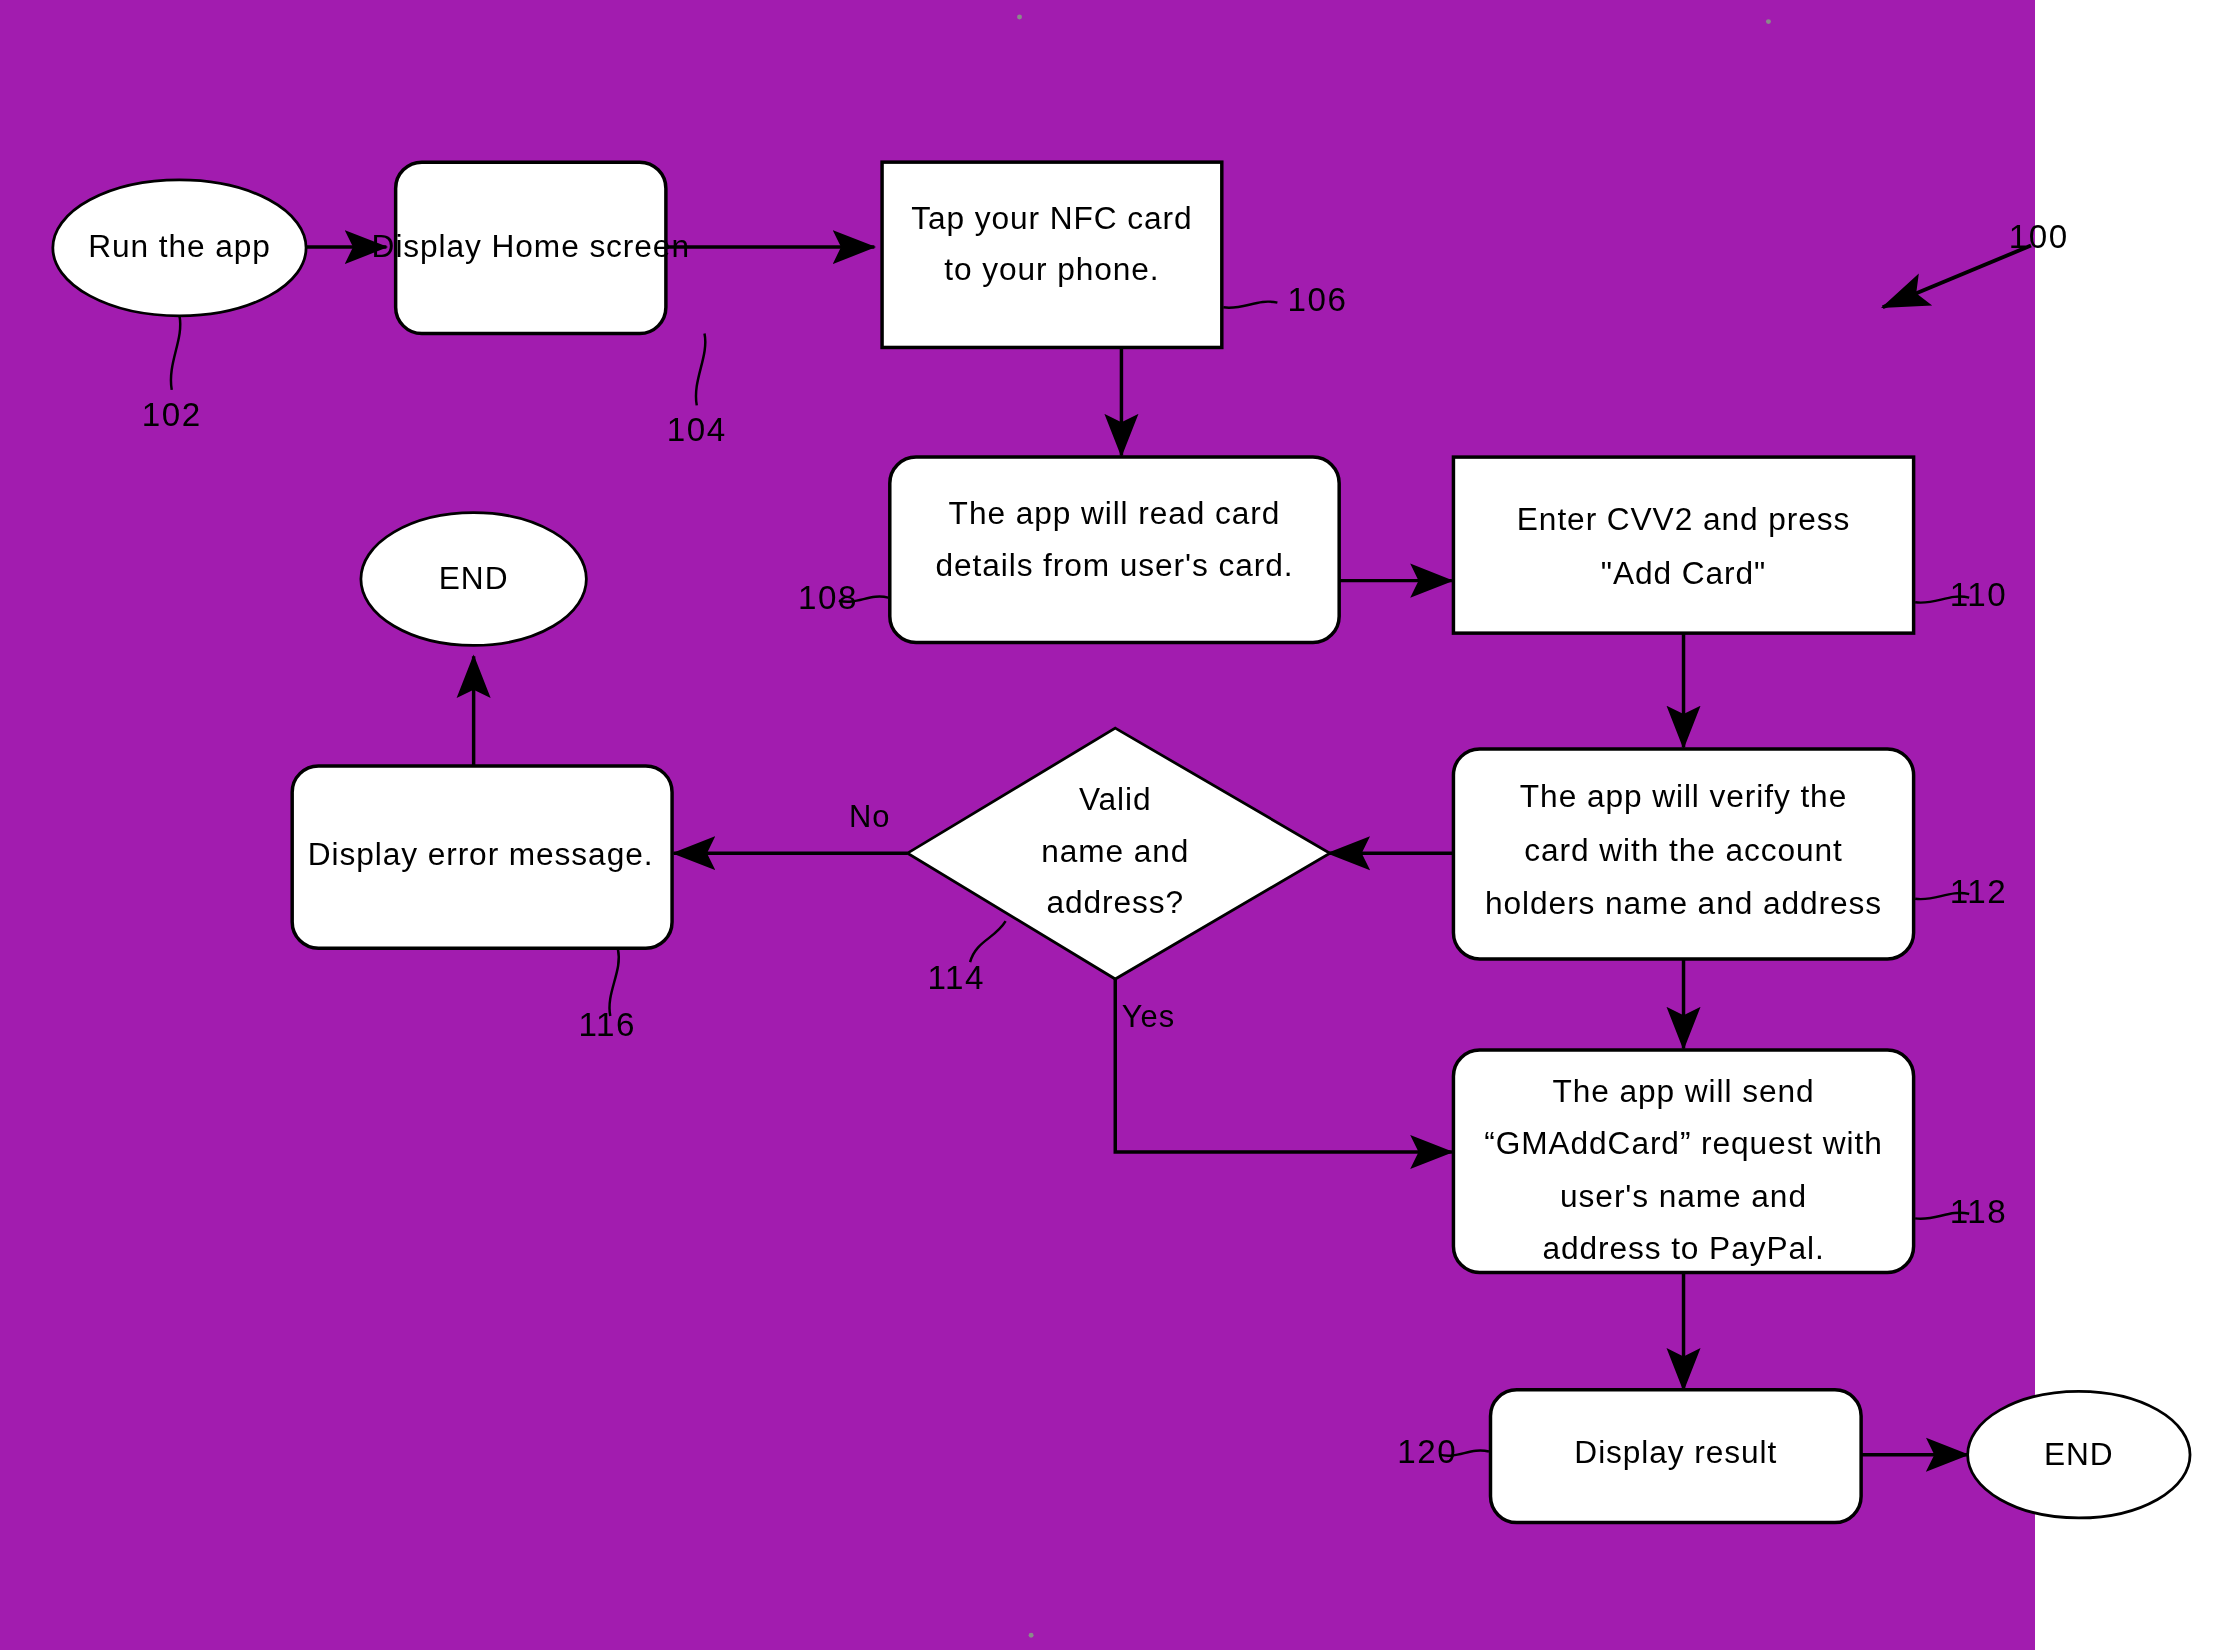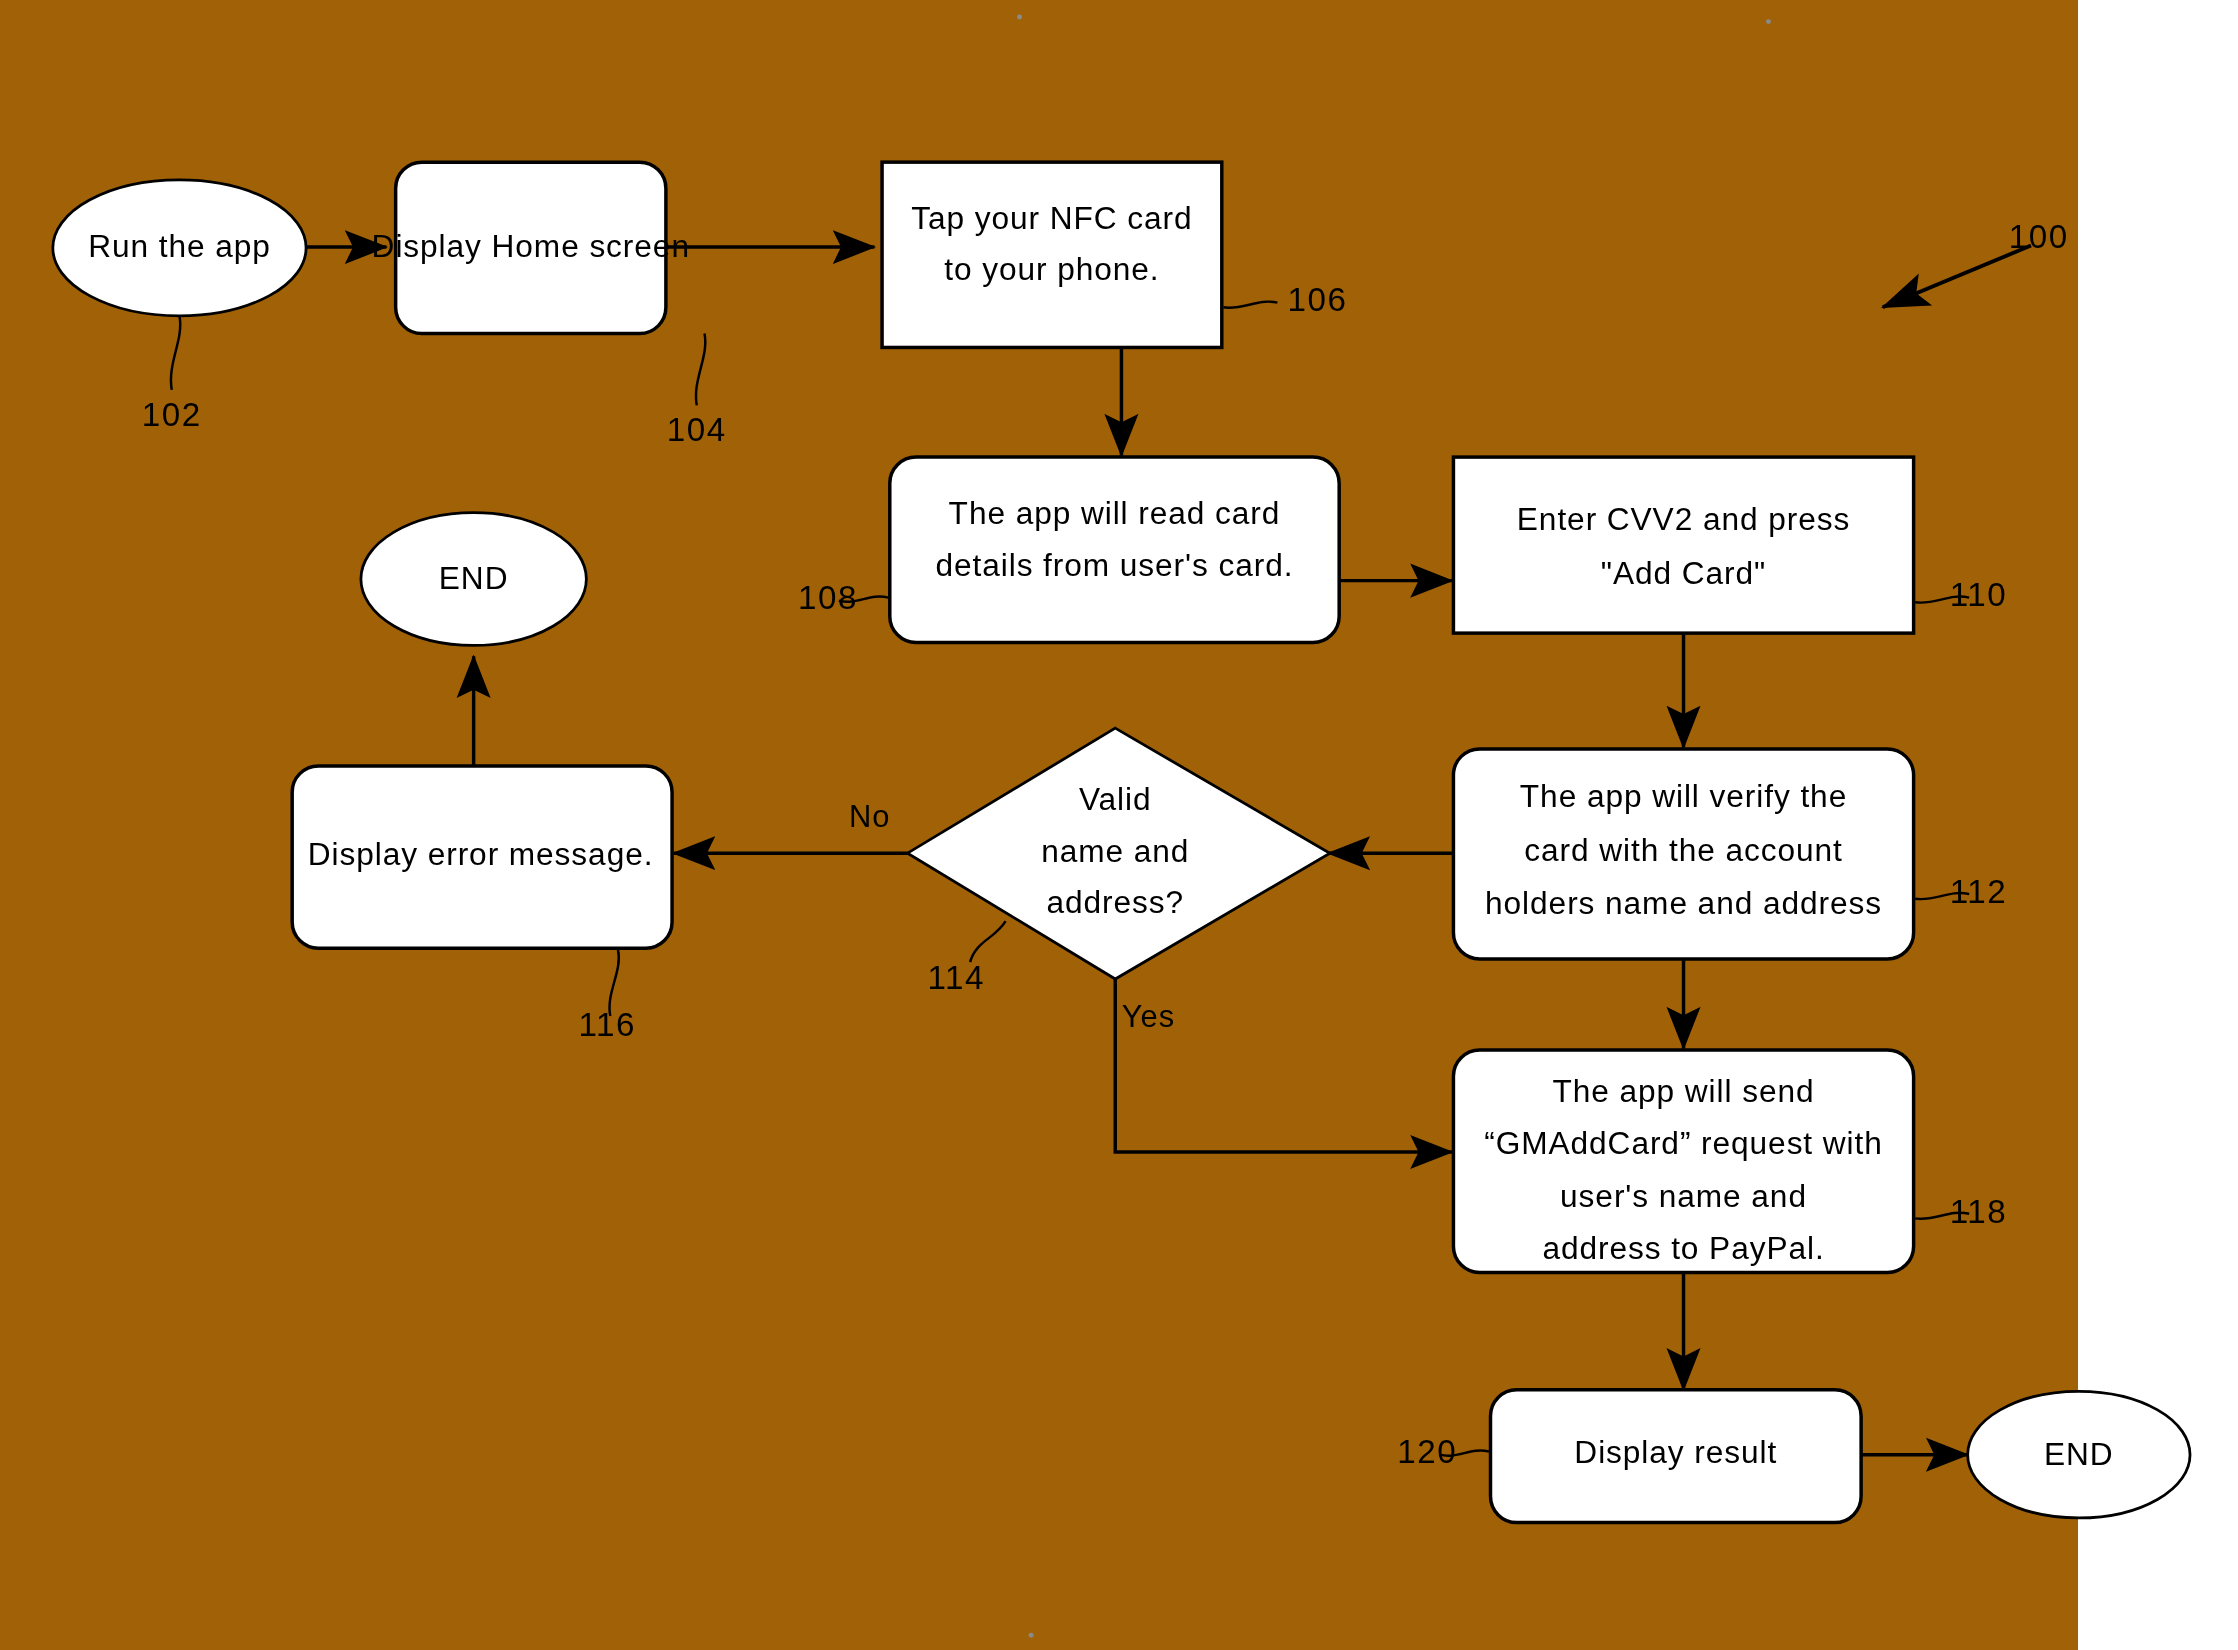--- a/index.html
+++ b/index.html
@@ -11,22 +11,21 @@
   body {
     width: 2239px;
     height: 1650px;
     font-family: "Liberation Sans", sans-serif;
     overflow: hidden;
   }
   #diagram-root {
     position: relative;
     width: 2035px;
     height: 1650px;
-    background: #a16207;
-    padding-left: 43px;
+    background: #a21caf;
   }
   svg#flow-svg {
     position: absolute;
     left: 0;
     top: 0;
     width: 2239px;
     height: 1650px;
     display: block;
   }
   .node-shape {

